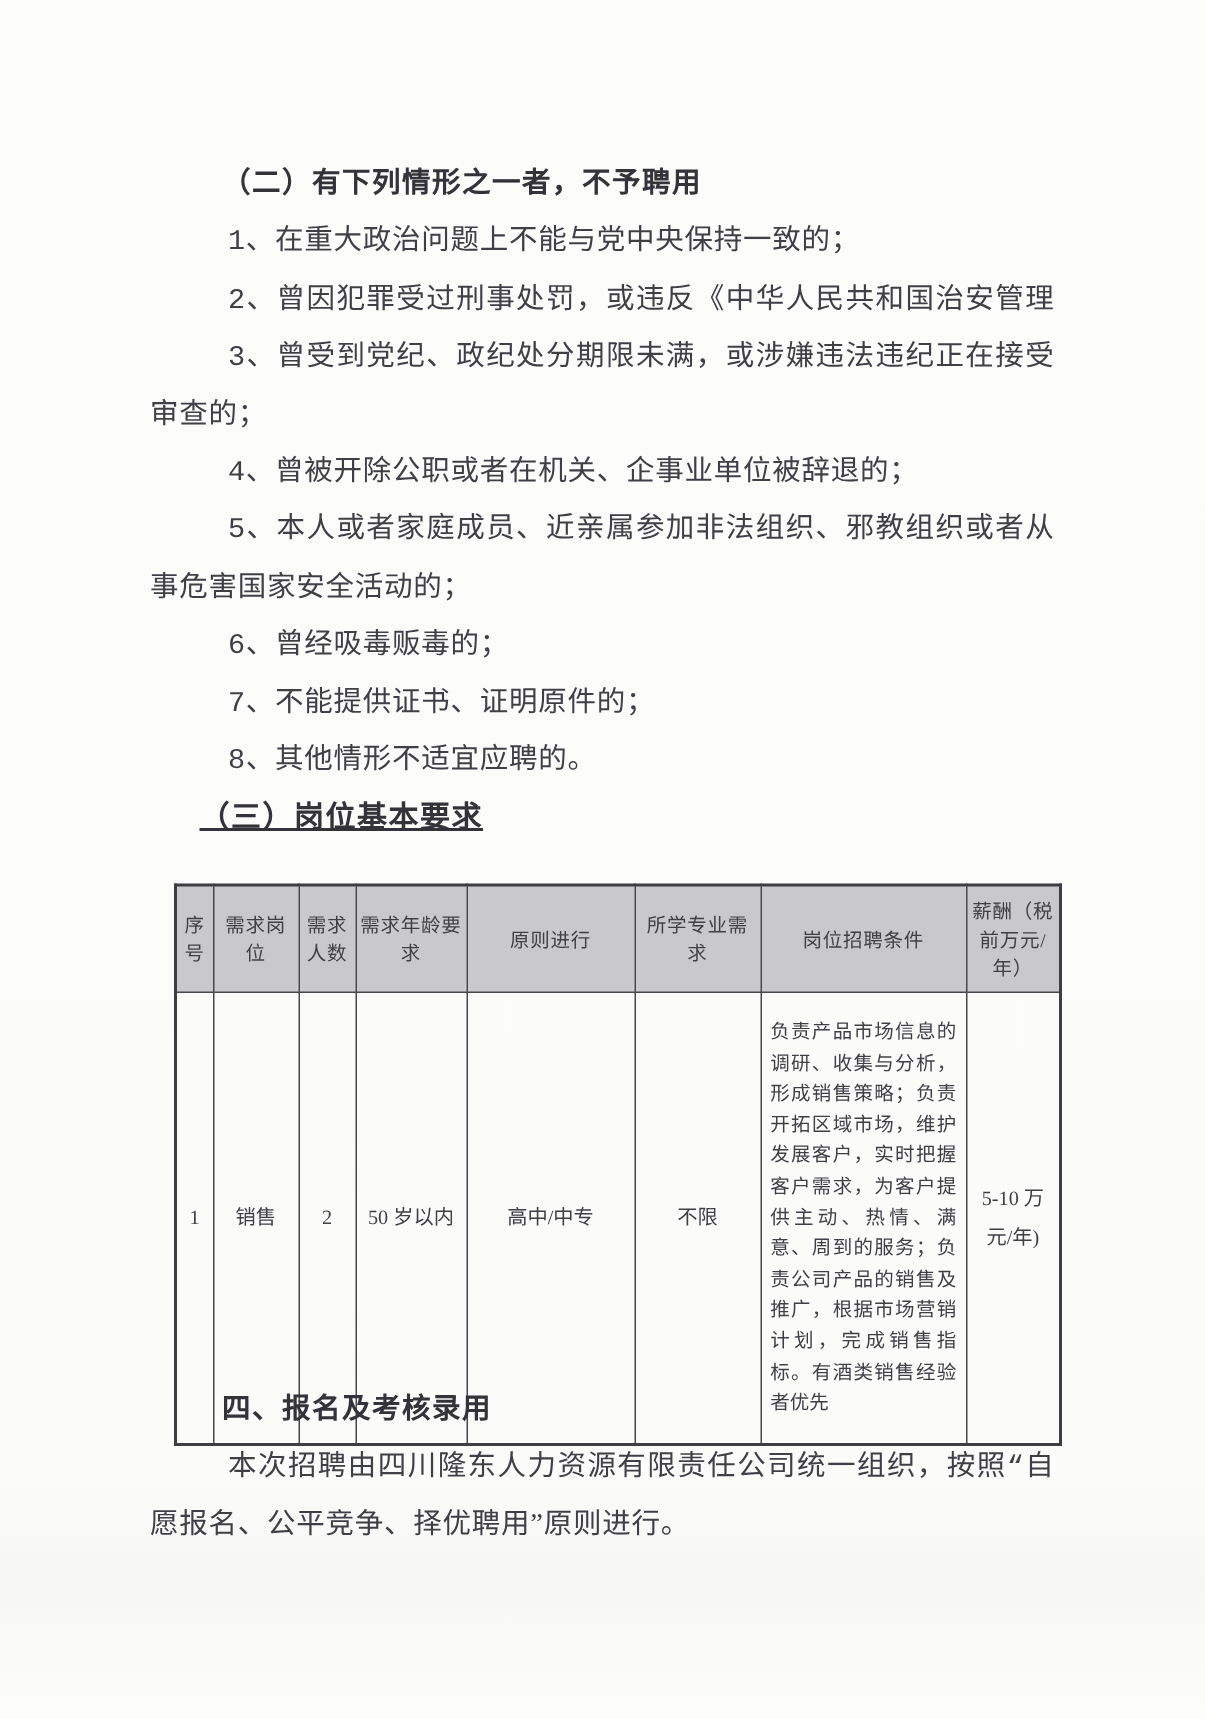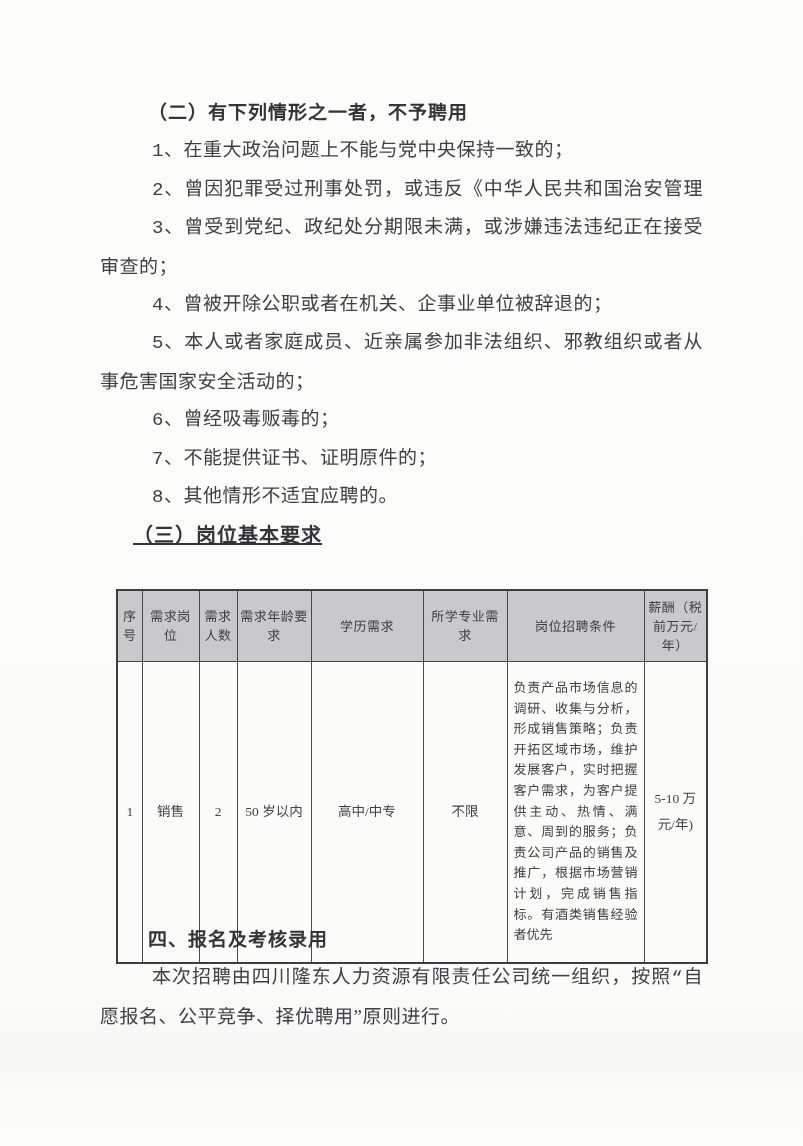--- a/index.html
+++ b/index.html
@@ -9,21 +9,21 @@
     font-family:"Liberation Serif","DejaVu Serif",serif;
     color:#3f3f46;
     overflow:hidden;
   }
   .page{
     position:absolute;inset:0;overflow:hidden;
     background:linear-gradient(180deg,#fcfcfb 0%,#fbfbfa 86%,#f6f6f4 92%,#fafaf8 96%,#fcfcfb 100%);
   }
   
   .main-text{
-    position:absolute;left:100px;top:94px;width:603px;
+    position:absolute;left:100px;top:104px;width:603px;
     font-size:19px;line-height:38.4px;
   }
   .apply-text{
     position:absolute;left:100px;top:921px;width:603px;
     font-size:19px;line-height:38.4px;
   }
   .line{white-space:normal;letter-spacing:0.5px;}
   .indent{padding-left:52px;font-family:Liberation Mono, monospace;}
   .fill{text-align:justify;text-align-last:justify;}
   .h{font-weight:bold;color:#333339;letter-spacing:1px;}
@@ -88,21 +88,21 @@
         <col style="width:84px">
         <col style="width:137px">
         <col style="width:63px">
     </colgroup>
     <thead>
       <tr>
         <th>序号</th>
         <th>需求岗位</th>
         <th>需求人数</th>
         <th>需求年龄要求</th>
-        <th>学历需求</th>
+        <th>原则进行</th>
         <th>所学专业需求</th>
         <th>岗位招聘条件</th>
         <th>薪酬（税前万元/年）</th>
       </tr>
     </thead>
     <tbody>
       <tr>
         <td>1</td>
         <td>销售</td>
         <td>2</td>

